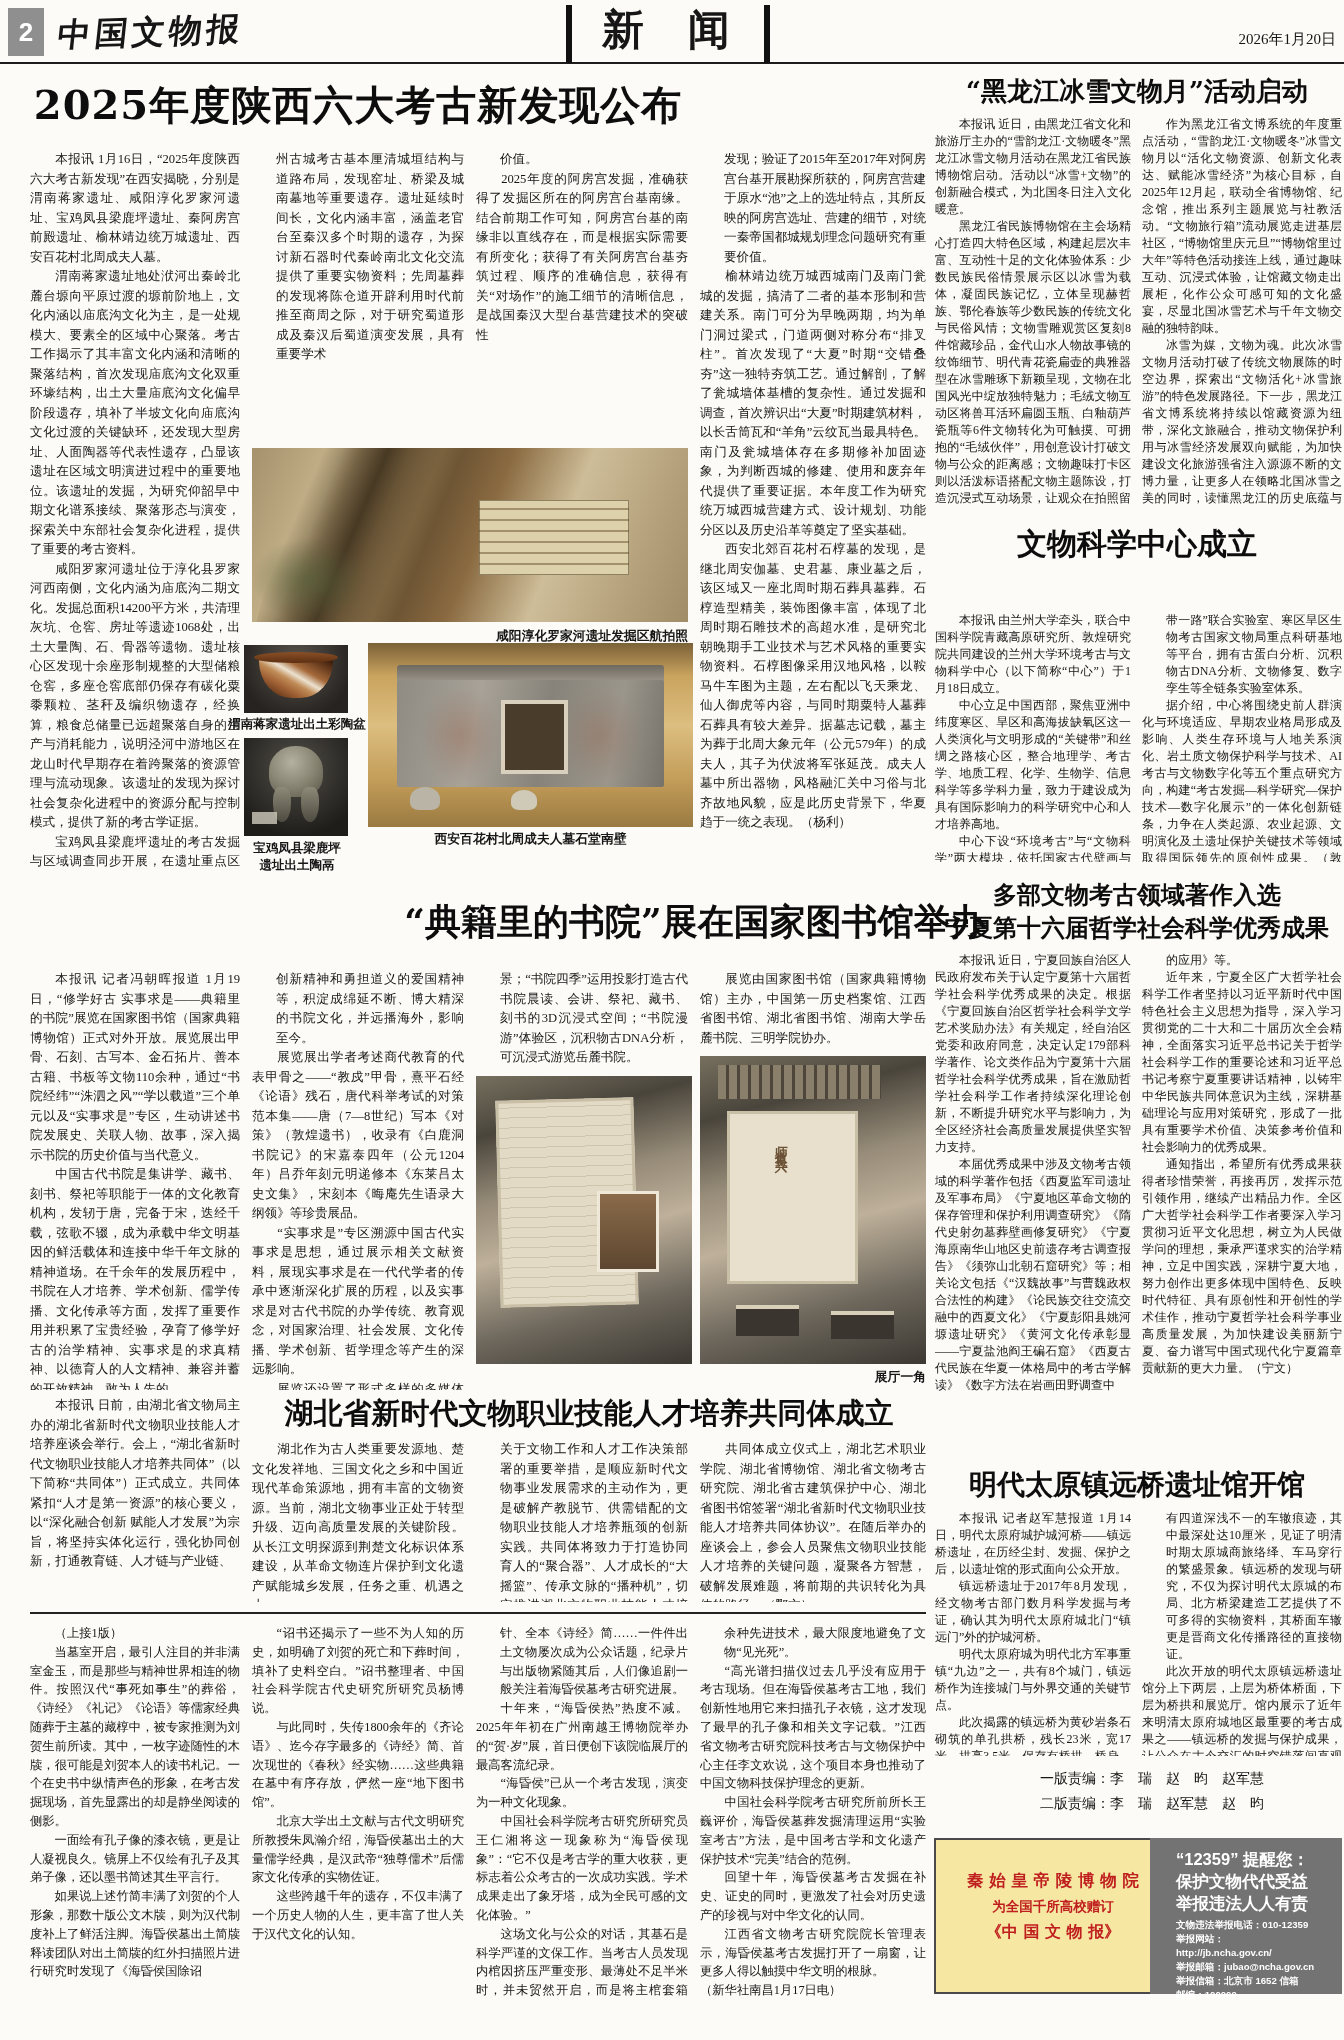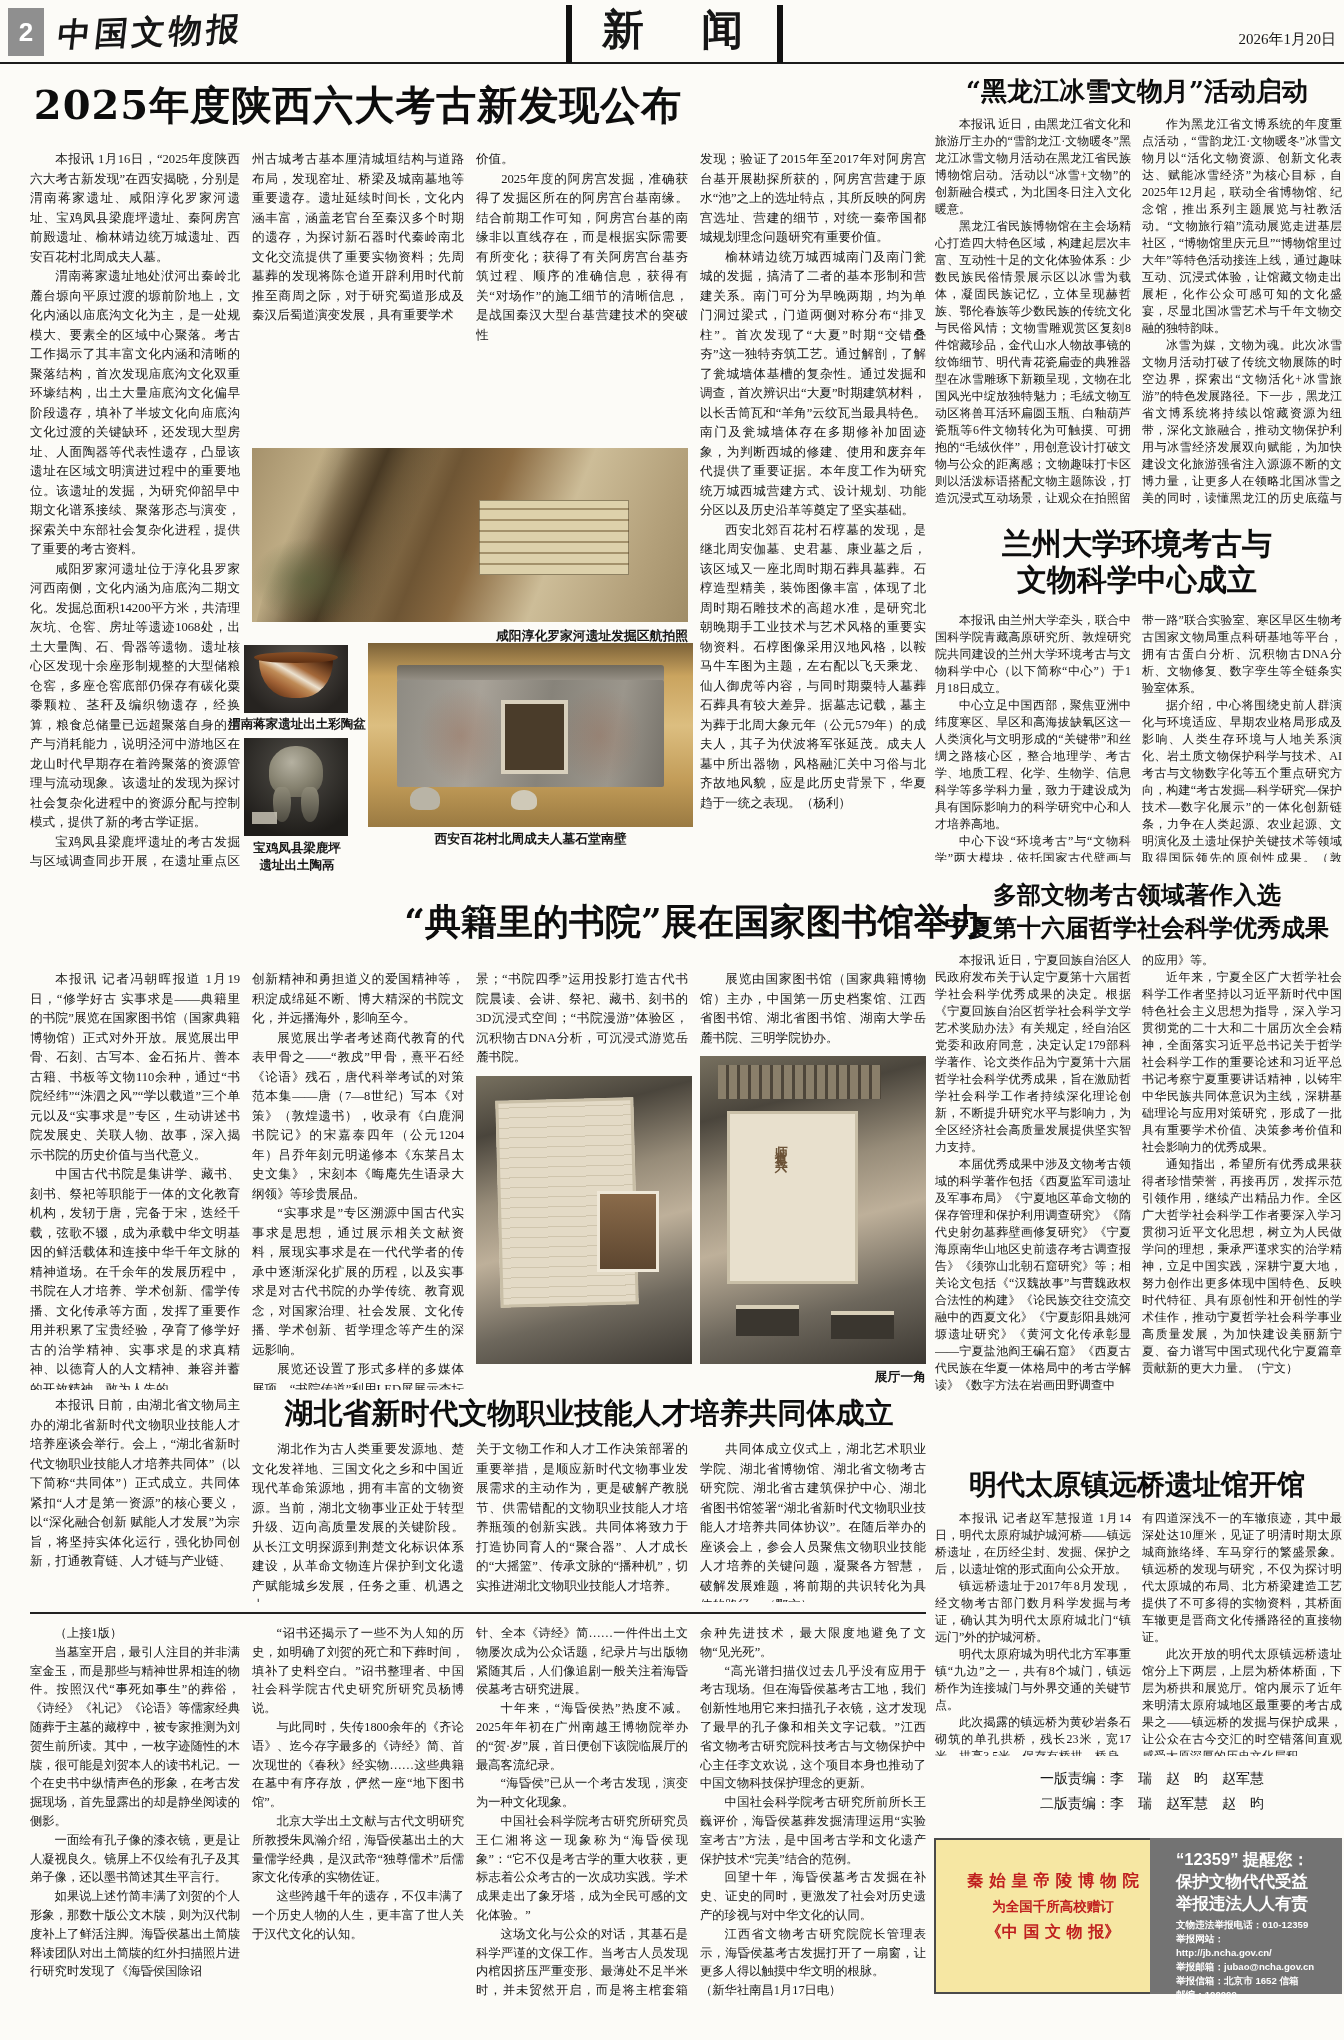--- a/index.html
+++ b/index.html
@@ -7,27 +7,27 @@
         font-family:"Liberation Serif","DejaVu Serif",serif;color:#161616;overflow:hidden;}
   .abs{position:absolute;}
   
   .hdr{left:0;top:0;width:1344px;height:62px;border-bottom:2px solid #1c1c1c;}
   .pagebox{left:8px;top:8px;width:36px;height:48px;background:#8f8f8f;color:#fff;
            font:bold 26px/48px "Liberation Sans",sans-serif;text-align:center;}
   .masthead{left:58px;top:10px;font-family:"DejaVu Serif",serif;font-weight:900;font-size:33px;
             transform:skewX(-8deg) rotate(-2deg);letter-spacing:4px;}
   .secwrap{left:566px;top:2px;height:64px;display:flex;align-items:center;}
   .secbar{width:6px;height:58px;background:#111;}
-  .sectitle{font-size:42px;font-weight:900;letter-spacing:16px;padding:0 18px 8px 30px;font-family:Liberation Mono, monospace;}
+  .sectitle{font-size:42px;font-weight:900;letter-spacing:16px;padding:0 18px 8px 30px;font-family:Liberation Sans, sans-serif;}
   .dateline{left:1130px;top:30px;width:206px;text-align:right;font-size:15px;}
   
   .h-main{font-family:"DejaVu Serif",serif;font-weight:900;text-align:center;color:#0d0d0d;}
   
   .col p{margin:0;text-indent:2em;text-align:justify;}
-  .col p.ni{text-indent:0;}
+  .col p.ni{text-indent:0;margin-left:24px;}
   .bt{font-size:12.6px;line-height:19.5px;}
   .sb{font-size:12px;line-height:17px;}
   .sm{font-size:12.3px;line-height:18.8px;}
   .col{overflow:hidden;}
   .cap{font-weight:bold;font-size:12.8px;line-height:17px;}
   .sign{text-align:right;text-indent:0 !important;}
   
   .ph{position:absolute;overflow:hidden;}
   .ph *{position:absolute;}
   .exb{background:linear-gradient(165deg,#77705f 0%,#4a453c 18%,#978c79 38%,#beb09a 55%,#6d675c 78%,#3c3832 100%);}
@@ -114,21 +114,20 @@
   <div class="abs col sb" style="left:935px;top:116px;width:196px;height:390px">
     <p>本报讯 近日，由黑龙江省文化和旅游厅主办的“雪韵龙江·文物暖冬”黑龙江冰雪文物月活动在黑龙江省民族博物馆启动。活动以“冰雪+文物”的创新融合模式，为北国冬日注入文化暖意。</p>
     <p>黑龙江省民族博物馆在主会场精心打造四大特色区域，构建起层次丰富、互动性十足的文化体验体系：少数民族民俗情景展示区以冰雪为载体，凝固民族记忆，立体呈现赫哲族、鄂伦春族等少数民族的传统文化与民俗风情；文物雪雕观赏区复刻8件馆藏珍品，金代山水人物故事镜的纹饰细节、明代青花瓷扁壶的典雅器型在冰雪雕琢下新颖呈现，文物在北国风光中绽放独特魅力；毛绒文物互动区将兽耳活环扁圆玉瓶、白釉葫芦瓷瓶等6件文物转化为可触摸、可拥抱的“毛绒伙伴”，用创意设计打破文物与公众的距离感；文物趣味打卡区则以活泼标语搭配文物主题陈设，打造沉浸式互动场景，让观众在拍照留念中感受文物的生活化表达。</p>
   </div>
   <div class="abs col sb" style="left:1142px;top:116px;width:200px;height:390px">
     <p>作为黑龙江省文博系统的年度重点活动，“雪韵龙江·文物暖冬”冰雪文物月以“活化文物资源、创新文化表达、赋能冰雪经济”为核心目标，自2025年12月起，联动全省博物馆、纪念馆，推出系列主题展览与社教活动。“文物旅行箱”流动展览走进基层社区，“博物馆里庆元旦”“博物馆里过大年”等特色活动接连上线，通过趣味互动、沉浸式体验，让馆藏文物走出展柜，化作公众可感可知的文化盛宴，尽显北国冰雪艺术与千年文物交融的独特韵味。</p>
     <p>冰雪为媒，文物为魂。此次冰雪文物月活动打破了传统文物展陈的时空边界，探索出“文物活化+冰雪旅游”的特色发展路径。下一步，黑龙江省文博系统将持续以馆藏资源为纽带，深化文旅融合，推动文物保护利用与冰雪经济发展双向赋能，为加快建设文化旅游强省注入源源不断的文博力量，让更多人在领略北国冰雪之美的同时，读懂黑龙江的历史底蕴与文化魅力。（龙文）</p>
   </div>
 
   <div class="abs h-main" style="left:930px;top:526px;width:414px;font-size:30px;line-height:36px">
-    <div>兰州大学环境考古与</div>
     <div>文物科学中心成立</div>
   </div>
   <div class="abs col sb" style="left:935px;top:612px;width:196px;height:250px">
     <p>本报讯 由兰州大学牵头，联合中国科学院青藏高原研究所、敦煌研究院共同建设的兰州大学环境考古与文物科学中心（以下简称“中心”）于1月18日成立。</p>
     <p>中心立足中国西部，聚焦亚洲中纬度寒区、旱区和高海拔缺氧区这一人类演化与文明形成的“关键带”和丝绸之路核心区，整合地理学、考古学、地质工程、化学、生物学、信息科学等多学科力量，致力于建设成为具有国际影响力的科学研究中心和人才培养高地。</p>
     <p>中心下设“环境考古”与“文物科学”两大模块，依托国家古代壁画与土遗址保护工程技术研究中心、“一</p>
   </div>
   <div class="abs col sb" style="left:1142px;top:612px;width:200px;height:250px">
     <p class="ni">带一路”联合实验室、寒区旱区生物考古国家文物局重点科研基地等平台，拥有古蛋白分析、沉积物古DNA分析、文物修复、数字孪生等全链条实验室体系。</p>
     <p>据介绍，中心将围绕史前人群演化与环境适应、早期农业格局形成及影响、人类生存环境与人地关系演化、岩土质文物保护科学与技术、AI考古与文物数字化等五个重点研究方向，构建“考古发掘—科学研究—保护技术—数字化展示”的一体化创新链条，力争在人类起源、农业起源、文明演化及土遗址保护关键技术等领域取得国际领先的原创性成果。（敦文）</p>

